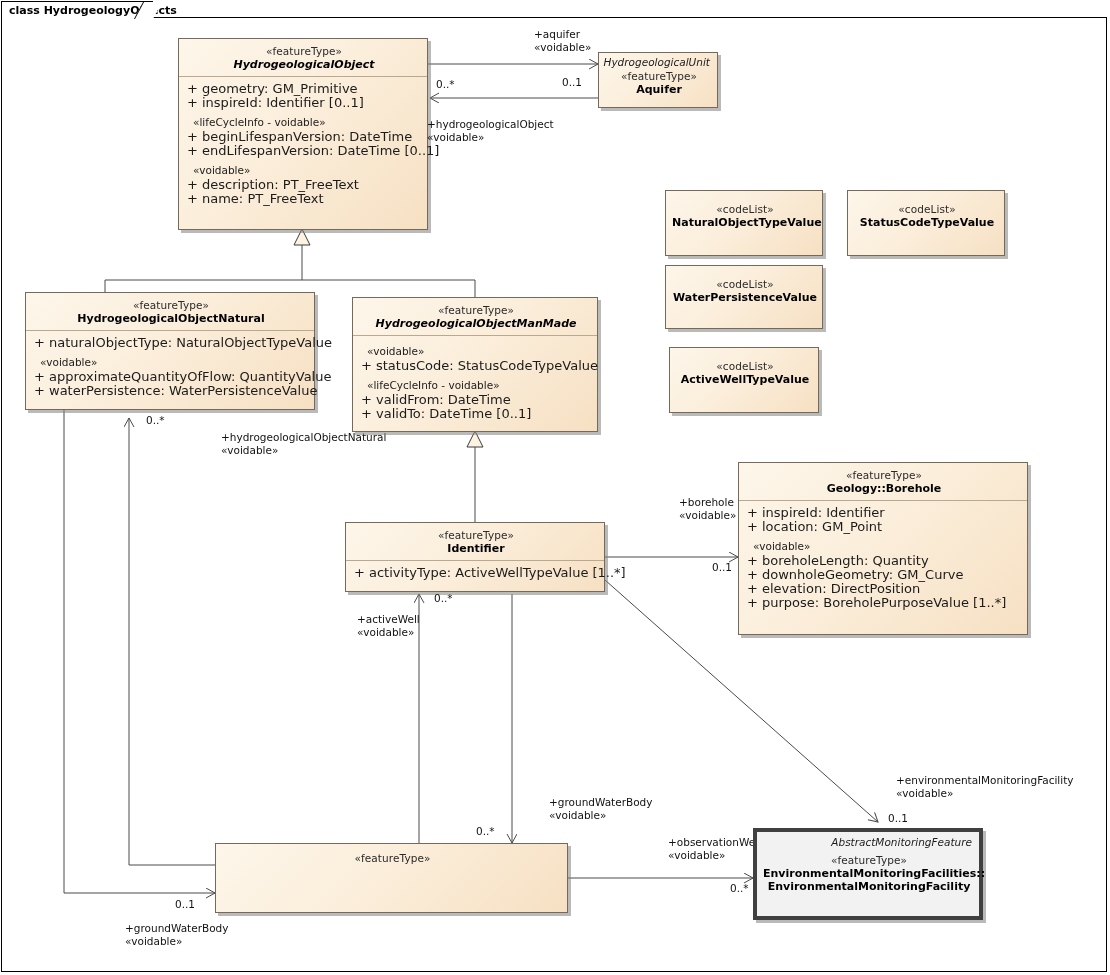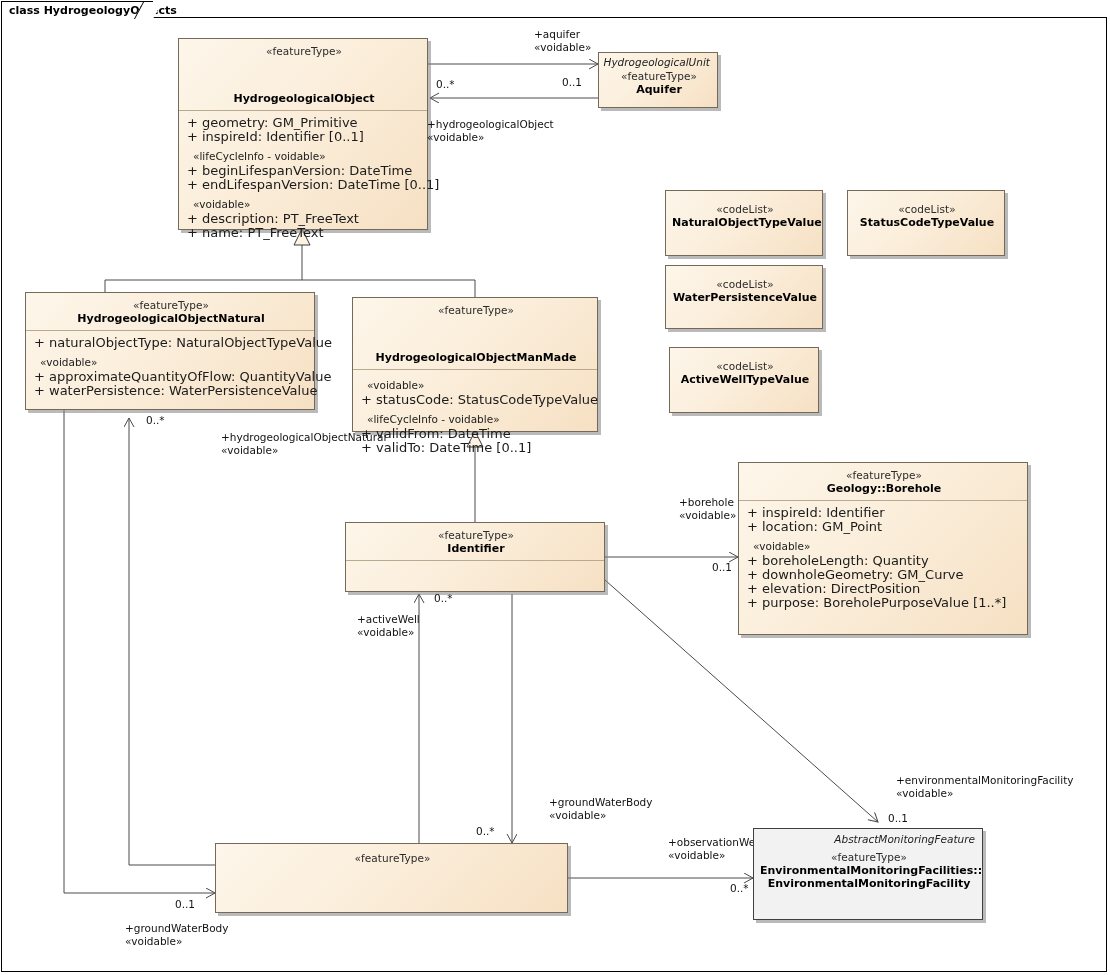--- a/index.html
+++ b/index.html
@@ -13,26 +13,26 @@
              border:1px solid #000;border-bottom:none;background:#fff;}
   .frame-tab-inner{position:relative;height:100%;}
   .frame-tab-label{position:absolute;left:7px;top:2px;font-size:11px;font-weight:bold;color:#000;white-space:nowrap;}
   .frame-tab-notch{position:absolute;right:-1px;top:0;width:18px;height:17px;background:#fff;
                    border-left:1px solid #000;transform:skewX(-28deg);transform-origin:bottom left;}
 
   
   .cls{position:absolute;box-sizing:border-box;border:1px solid #75695a;
        background:linear-gradient(135deg,#fdf6ea 0%,#fbeedb 45%,#f6e0c3 100%);
        box-shadow:3px 3px 0 0 rgba(130,130,130,.55);}
-  .cls.plain{background:#ffffff;border:1px solid #404040;box-shadow:3px 3px 0 0 rgba(130,130,130,.55);}
+  .cls.plain{background:#ffffff;border:4px solid #404040;box-shadow:3px 3px 0 0 rgba(130,130,130,.55);}
   .cls .hdr{padding:6px 4px 5px 6px;text-align:center;line-height:1.22;}
   .cls .divider{height:1px;background:#b9a98f;margin:0;}
   .stereo{font-size:10.5px;color:#2a2a2a;letter-spacing:.1px;}
   .cname{font-size:11px;font-weight:bold;color:#000;}
-  .cname.abstract{margin-top:34px;}
+  .cname.abstract{font-style:italic;}
   .parentname{font-size:10.5px;font-style:italic;color:#1c1c1c;text-align:right;padding:3px 7px 0 0;}
   .attrs{padding:5px 4px 4px 4px;}
   .attr{font-size:13px;color:#1b1b1b;line-height:14px;white-space:nowrap;padding-left:4px;}
   .attr .vis{display:inline-block;width:15px;color:#1b1b1b;}
   .grp{font-size:10.5px;color:#1b1b1b;line-height:15px;padding-left:10px;margin-top:5px;}
   .grp.first{margin-top:0;}
 
   
   .lbl{position:absolute;font-size:10.5px;color:#111;line-height:13px;white-space:nowrap;}
   .mult{position:absolute;font-size:10.5px;color:#111;white-space:nowrap;}
@@ -212,20 +212,23 @@
       <div class="attr"><span class="vis">+</span><span>validTo: DateTime [0..1]</span></div>
     </div>
   </div>
 
   <div class="cls" style="left:345px;top:522px;width:260px;height:70px;">
     <div class="hdr">
       <div class="stereo">«featureType»</div>
       <div class="cname">Identifier</div>
     </div>
     <div class="divider"></div>
+    <div class="attrs">
+      <div class="attr"><span class="vis">+</span><span>activityType: ActiveWellTypeValue [1..*]</span></div>
+    </div>
   </div>
 
   <div class="cls" style="left:738px;top:462px;width:290px;height:173px;">
     <div class="hdr">
       <div class="stereo">«featureType»</div>
       <div class="cname">Geology::Borehole</div>
     </div>
     <div class="divider"></div>
     <div class="attrs">
       <div class="attr"><span class="vis">+</span><span>inspireId: Identifier</span></div>

